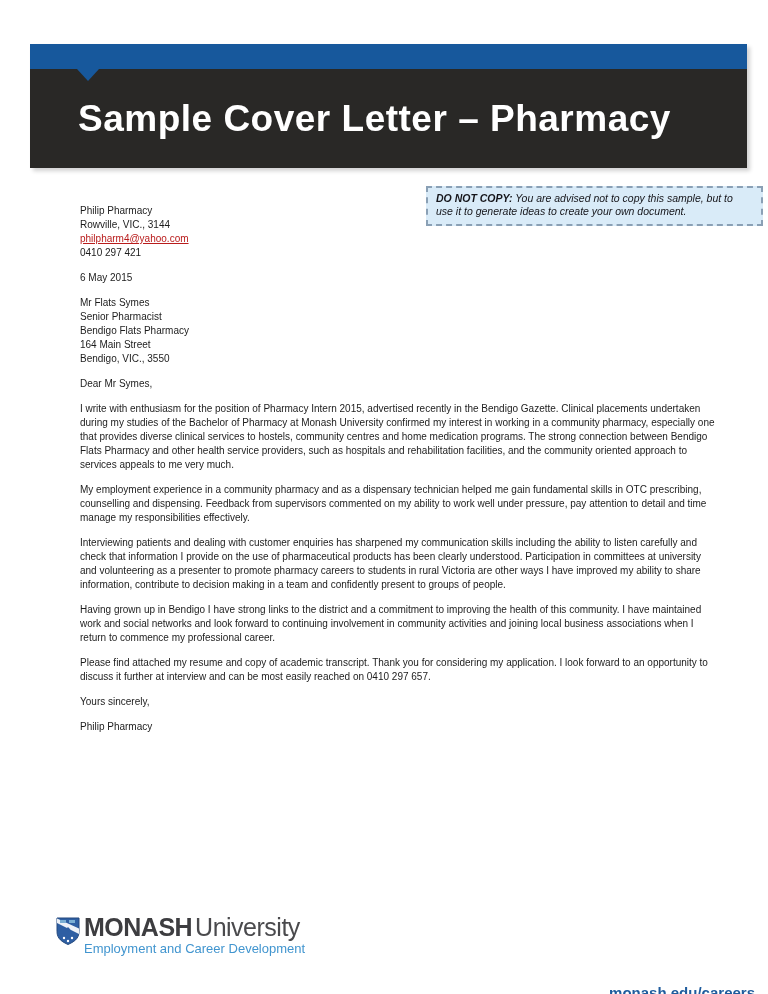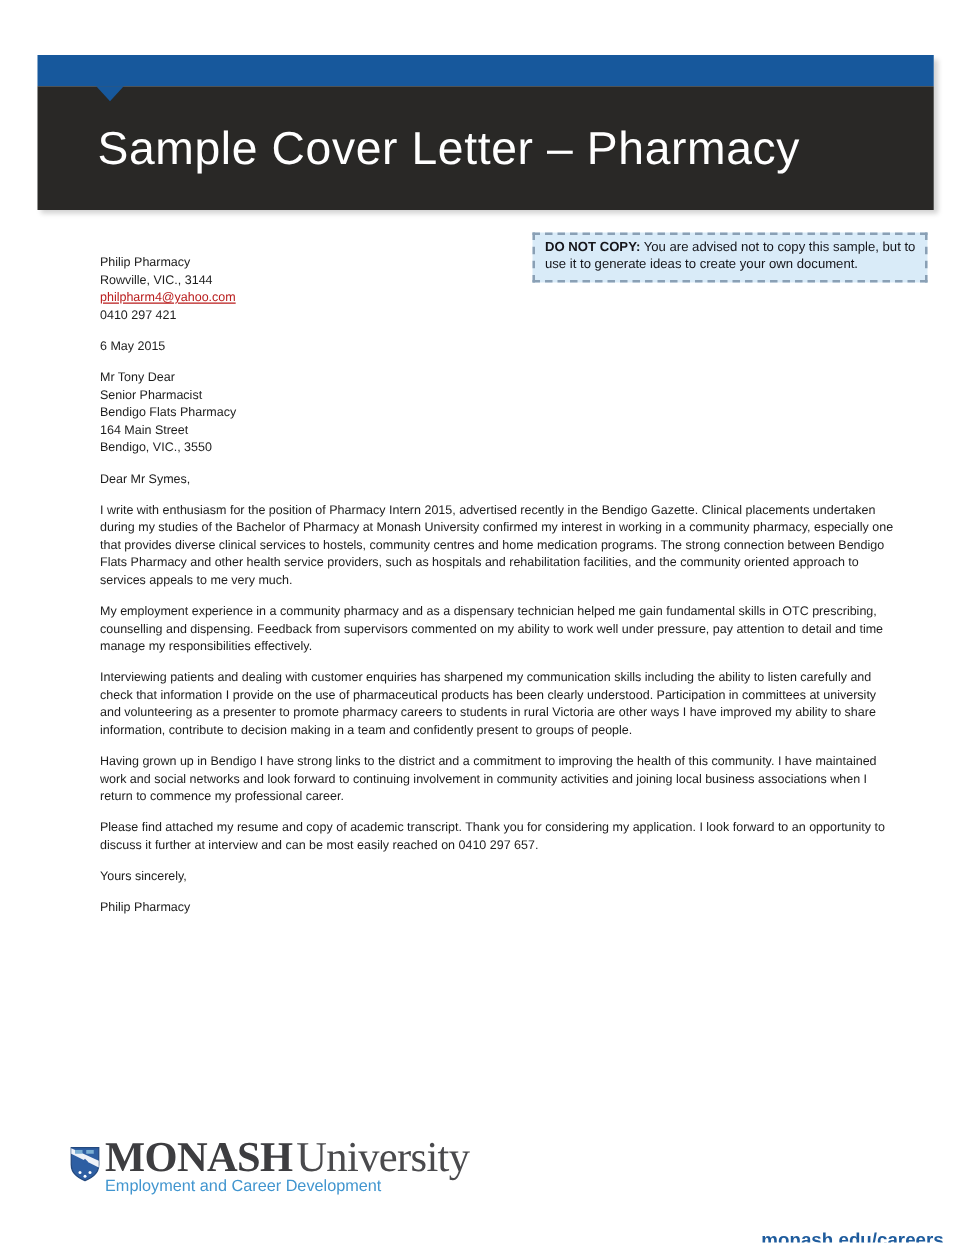--- a/index.html
+++ b/index.html
@@ -43,38 +43,39 @@
     top: 25px;
     width: 0;
     height: 0;
     border-left: 11px solid transparent;
     border-right: 11px solid transparent;
     border-top: 12px solid #17589c;
   }
   .band-title {
     color: #ffffff;
     font-size: 37px;
-    font-weight: normal;
+    font-weight: bold;
     letter-spacing: 0.5px;
     padding-left: 48px;
     white-space: nowrap;
   }
 
   
   .notice {
     position: absolute;
     left: 426px;
     top: 186px;
     width: 304px;
     background: #d9ebf8;
     border: 2px dashed #8aa0b5;
-    padding: 4px 0 5px 8px;
+    padding: 4px 21px 5px 8px;
     font-size: 10.5px;
     line-height: 1.28;
     color: #15151a;
+    font-style: italic;
   }
   .notice b { font-weight: bold; }
 
   
   .letter {
     position: absolute;
     left: 80px;
     top: 204px;
     width: 640px;
     font-size: 10px;
@@ -93,25 +94,24 @@
   .footer-logo {
     position: absolute;
     left: 56px;
     top: 914px;
     display: flex;
     align-items: flex-start;
   }
   .shield { margin-top: 3px; }
   .logo-text { margin-left: 4px; }
   .logo-name {
-    font-size: 34px;
+    font-size: 25px;
     line-height: 26px;
     letter-spacing: -0.5px;
     white-space: nowrap;
-    font-family: Liberation Serif, serif;
   }
   .logo-name .bold { font-weight: bold; color: #3d3d40; }
   .logo-name .reg  { font-weight: normal; color: #4a4a4d; margin-left: 3px; }
   .logo-tagline {
     font-size: 13px;
     color: #4195cf;
     margin-top: 1px;
     white-space: nowrap;
   }
   .footer-url {
@@ -145,21 +145,21 @@
     <div class="block">
       <span class="line">Philip Pharmacy</span>
       <span class="line">Rowville, VIC., 3144</span>
       <span class="line"><a class="email" href="#">philpharm4@yahoo.com</a></span>
       <span class="line">0410 297 421</span>
     </div>
 
     <div class="block">6 May 2015</div>
 
     <div class="block">
-      <span class="line">Mr Tony Dear</span>
+      <span class="line">Mr Flats Symes</span>
       <span class="line">Senior Pharmacist</span>
       <span class="line">Bendigo Flats Pharmacy</span>
       <span class="line">164 Main Street</span>
       <span class="line">Bendigo, VIC., 3550</span>
     </div>
 
     <div class="block">Dear Mr Symes,</div>
 
     <p>I write with enthusiasm for the position of Pharmacy Intern 2015, advertised recently in the Bendigo Gazette. Clinical placements undertaken during my studies of the Bachelor of Pharmacy at Monash University confirmed my interest in working in a community pharmacy, especially one that provides diverse clinical services to hostels, community centres and home medication programs.  The strong connection between Bendigo Flats Pharmacy and other health service providers, such as hospitals and rehabilitation facilities, and the community oriented approach to services appeals to me very much.</p>
     <p>My employment experience in a community pharmacy and as a dispensary technician helped me gain fundamental skills in OTC prescribing, counselling and dispensing.  Feedback from supervisors commented on my ability to work well under pressure, pay attention to detail and time manage my responsibilities effectively.</p>

